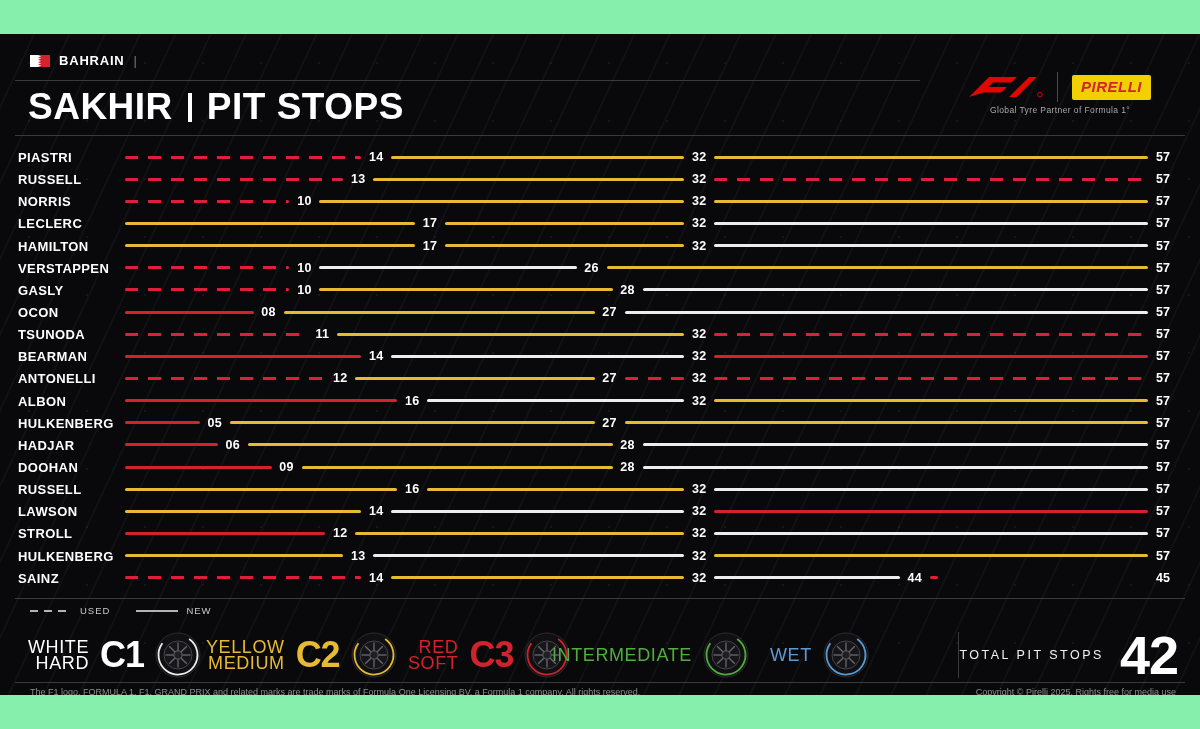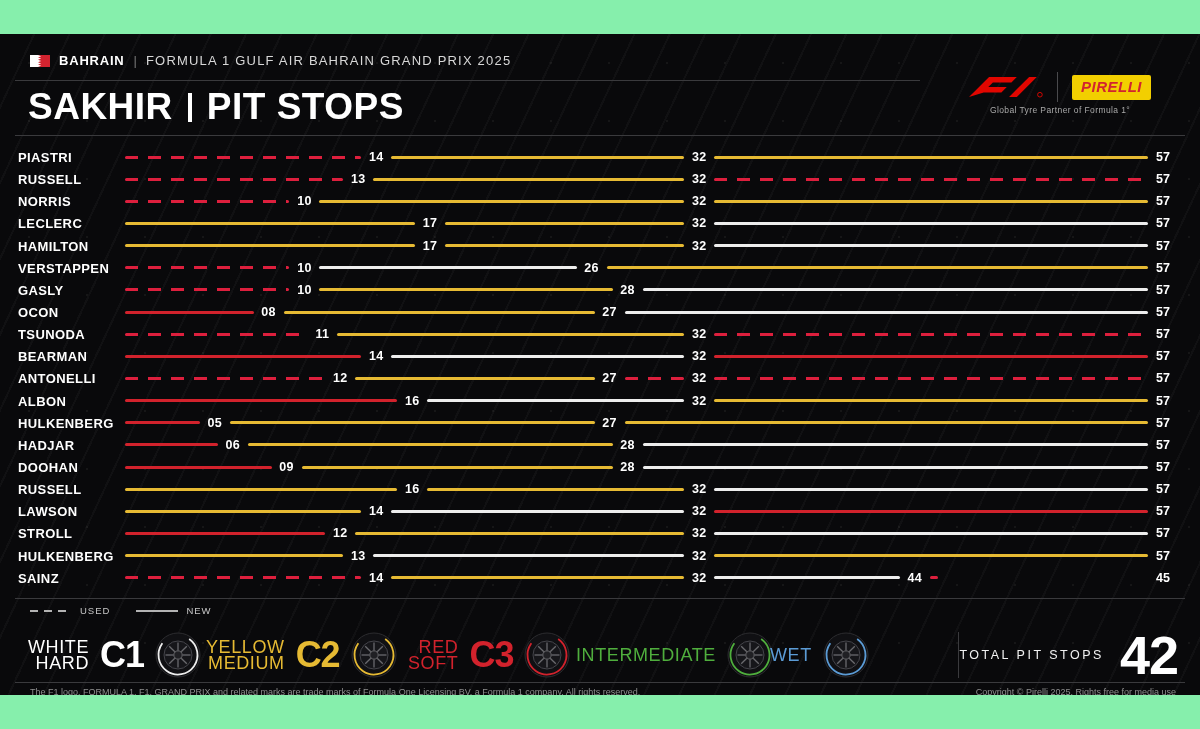--- a/index.html
+++ b/index.html
@@ -76,21 +76,20 @@
 <div class="page">
   <div class="card">
 
     <div class="hdr">
       <svg width="20" height="12" viewBox="0 0 20 12">
         <rect x="0" y="0" width="20" height="12" fill="#ffffff"></rect>
         <path d="M8,0 H20 V12 H8 L11.2,10.8 L8,9.6 L11.2,8.4 L8,7.2 L11.2,6 L8,4.8 L11.2,3.6 L8,2.4 L11.2,1.2 Z" fill="#d2232f"></path>
       </svg>
       <span class="country">BAHRAIN</span>
       <span class="sep">|</span>
-      <span class="event">FORMULA 1 GULF AIR BAHRAIN GRAND PRIX 2025</span>
     </div>
     <div class="rule rule1"></div>
 
     <div class="title">
       <span>SAKHIR</span>
       <span class="tbar"></span>
       <span>PIT STOPS</span>
     </div>
     <div class="rule rule2"></div>
 
@@ -414,21 +413,21 @@
               <line x1="23.0" y1="27.5" x2="23.0" y2="35.5" stroke="#6a6a6e" stroke-width="1.3"></line>
               <line x1="19.8" y1="26.2" x2="14.2" y2="31.8" stroke="#6a6a6e" stroke-width="1.3"></line>
               <line x1="18.5" y1="23.0" x2="10.5" y2="23.0" stroke="#6a6a6e" stroke-width="1.3"></line>
               <line x1="19.8" y1="19.8" x2="14.2" y2="14.2" stroke="#6a6a6e" stroke-width="1.3"></line>
               <line x1="23.0" y1="18.5" x2="23.0" y2="10.5" stroke="#6a6a6e" stroke-width="1.3"></line>
               <line x1="26.2" y1="19.8" x2="31.8" y2="14.2" stroke="#6a6a6e" stroke-width="1.3"></line>
               <circle cx="23" cy="23" r="4.2" fill="#202024" stroke="#6a6a6e" stroke-width="1"></circle>
             </svg>
           </span>
         </div>
-        <div class="comp" style="left: 576px;">
+        <div class="comp" style="left: 552px;">
           <div class="names" style="color: rgb(79, 174, 61);">
             <div>INTERMEDIATE</div>
           </div>
           <span style="display: inline-flex;">
             <svg width="46" height="46" viewBox="0 0 46 46">
               <circle cx="23" cy="23" r="22" fill="#101013" stroke="#2c2c2f" stroke-width="1"></circle>
               <circle cx="23" cy="23" r="19.5" fill="none" stroke="#4fae3d" stroke-width="1.8" stroke-dasharray="92 31" transform="rotate(-55 23 23)"></circle>
               <circle cx="23" cy="23" r="14" fill="#16161a" stroke="#44444a" stroke-width="1"></circle>
               <line x1="27.5" y1="23.0" x2="35.5" y2="23.0" stroke="#6a6a6e" stroke-width="1.3"></line>
               <line x1="26.2" y1="26.2" x2="31.8" y2="31.8" stroke="#6a6a6e" stroke-width="1.3"></line>

